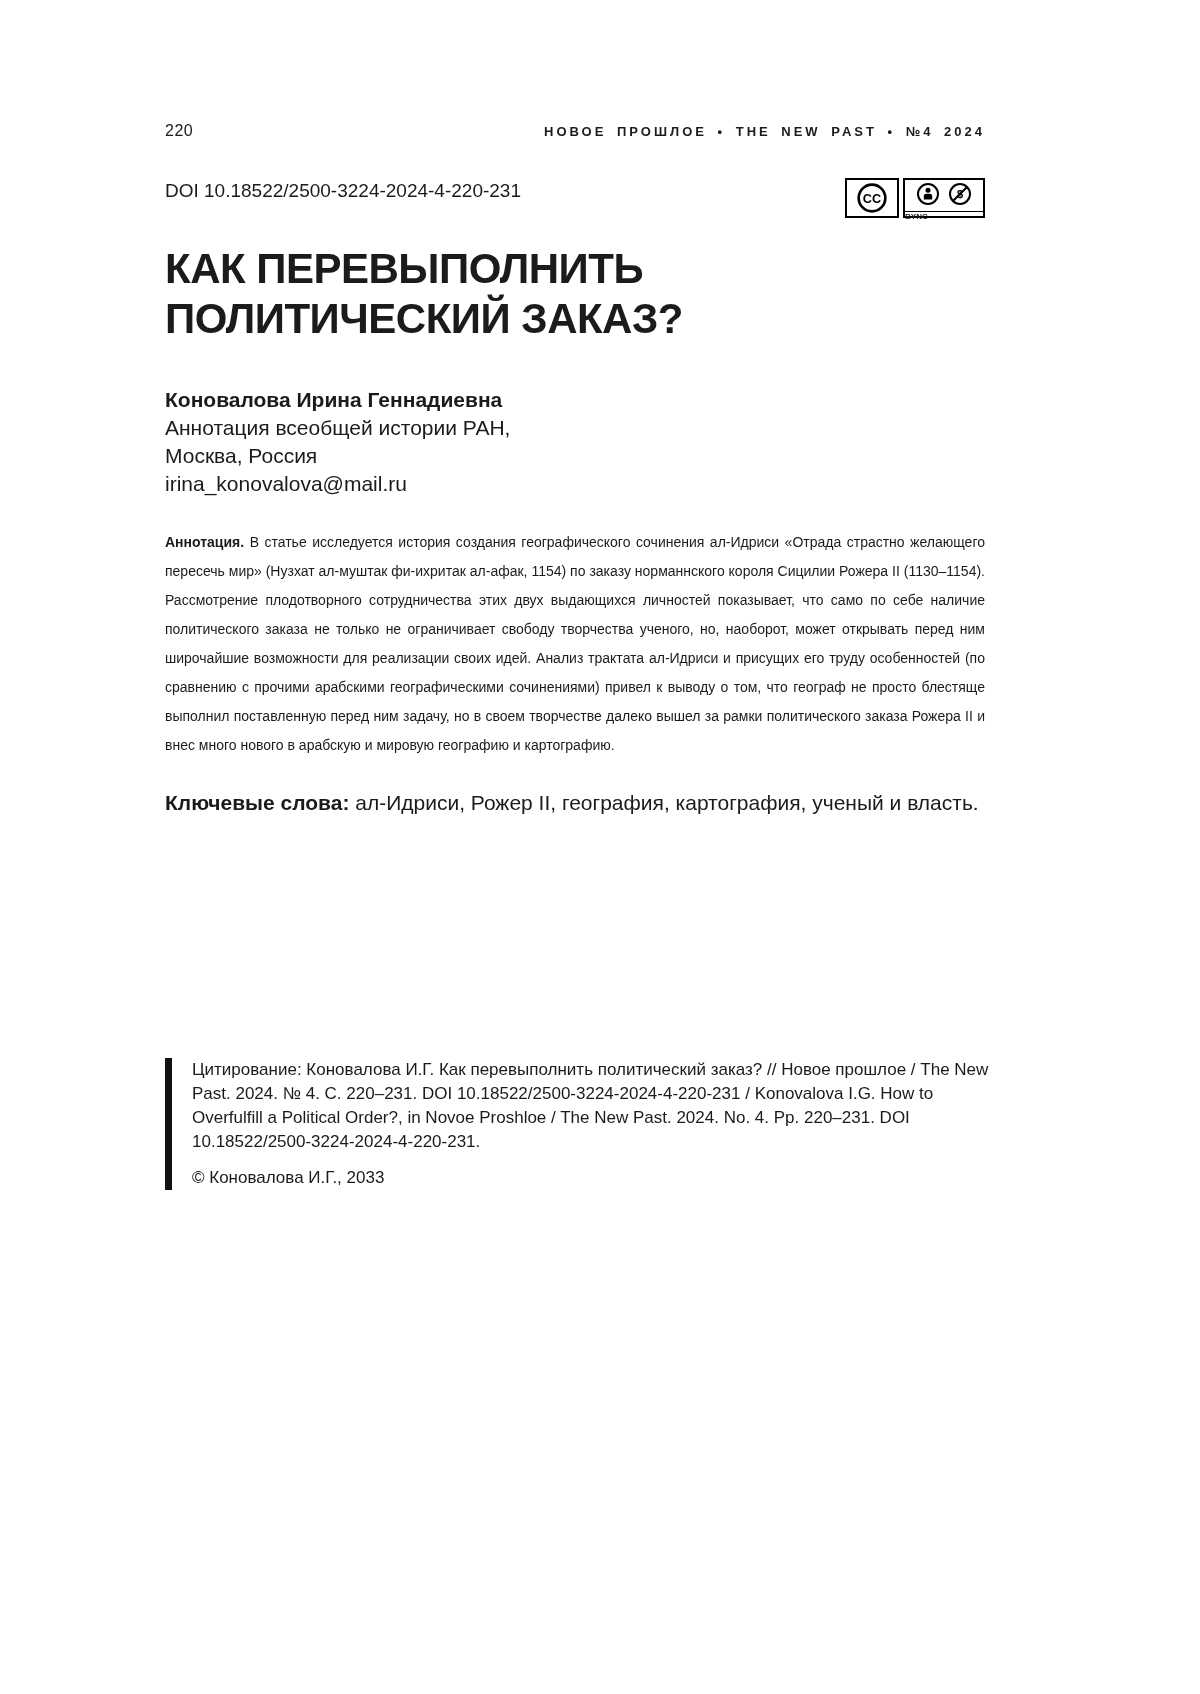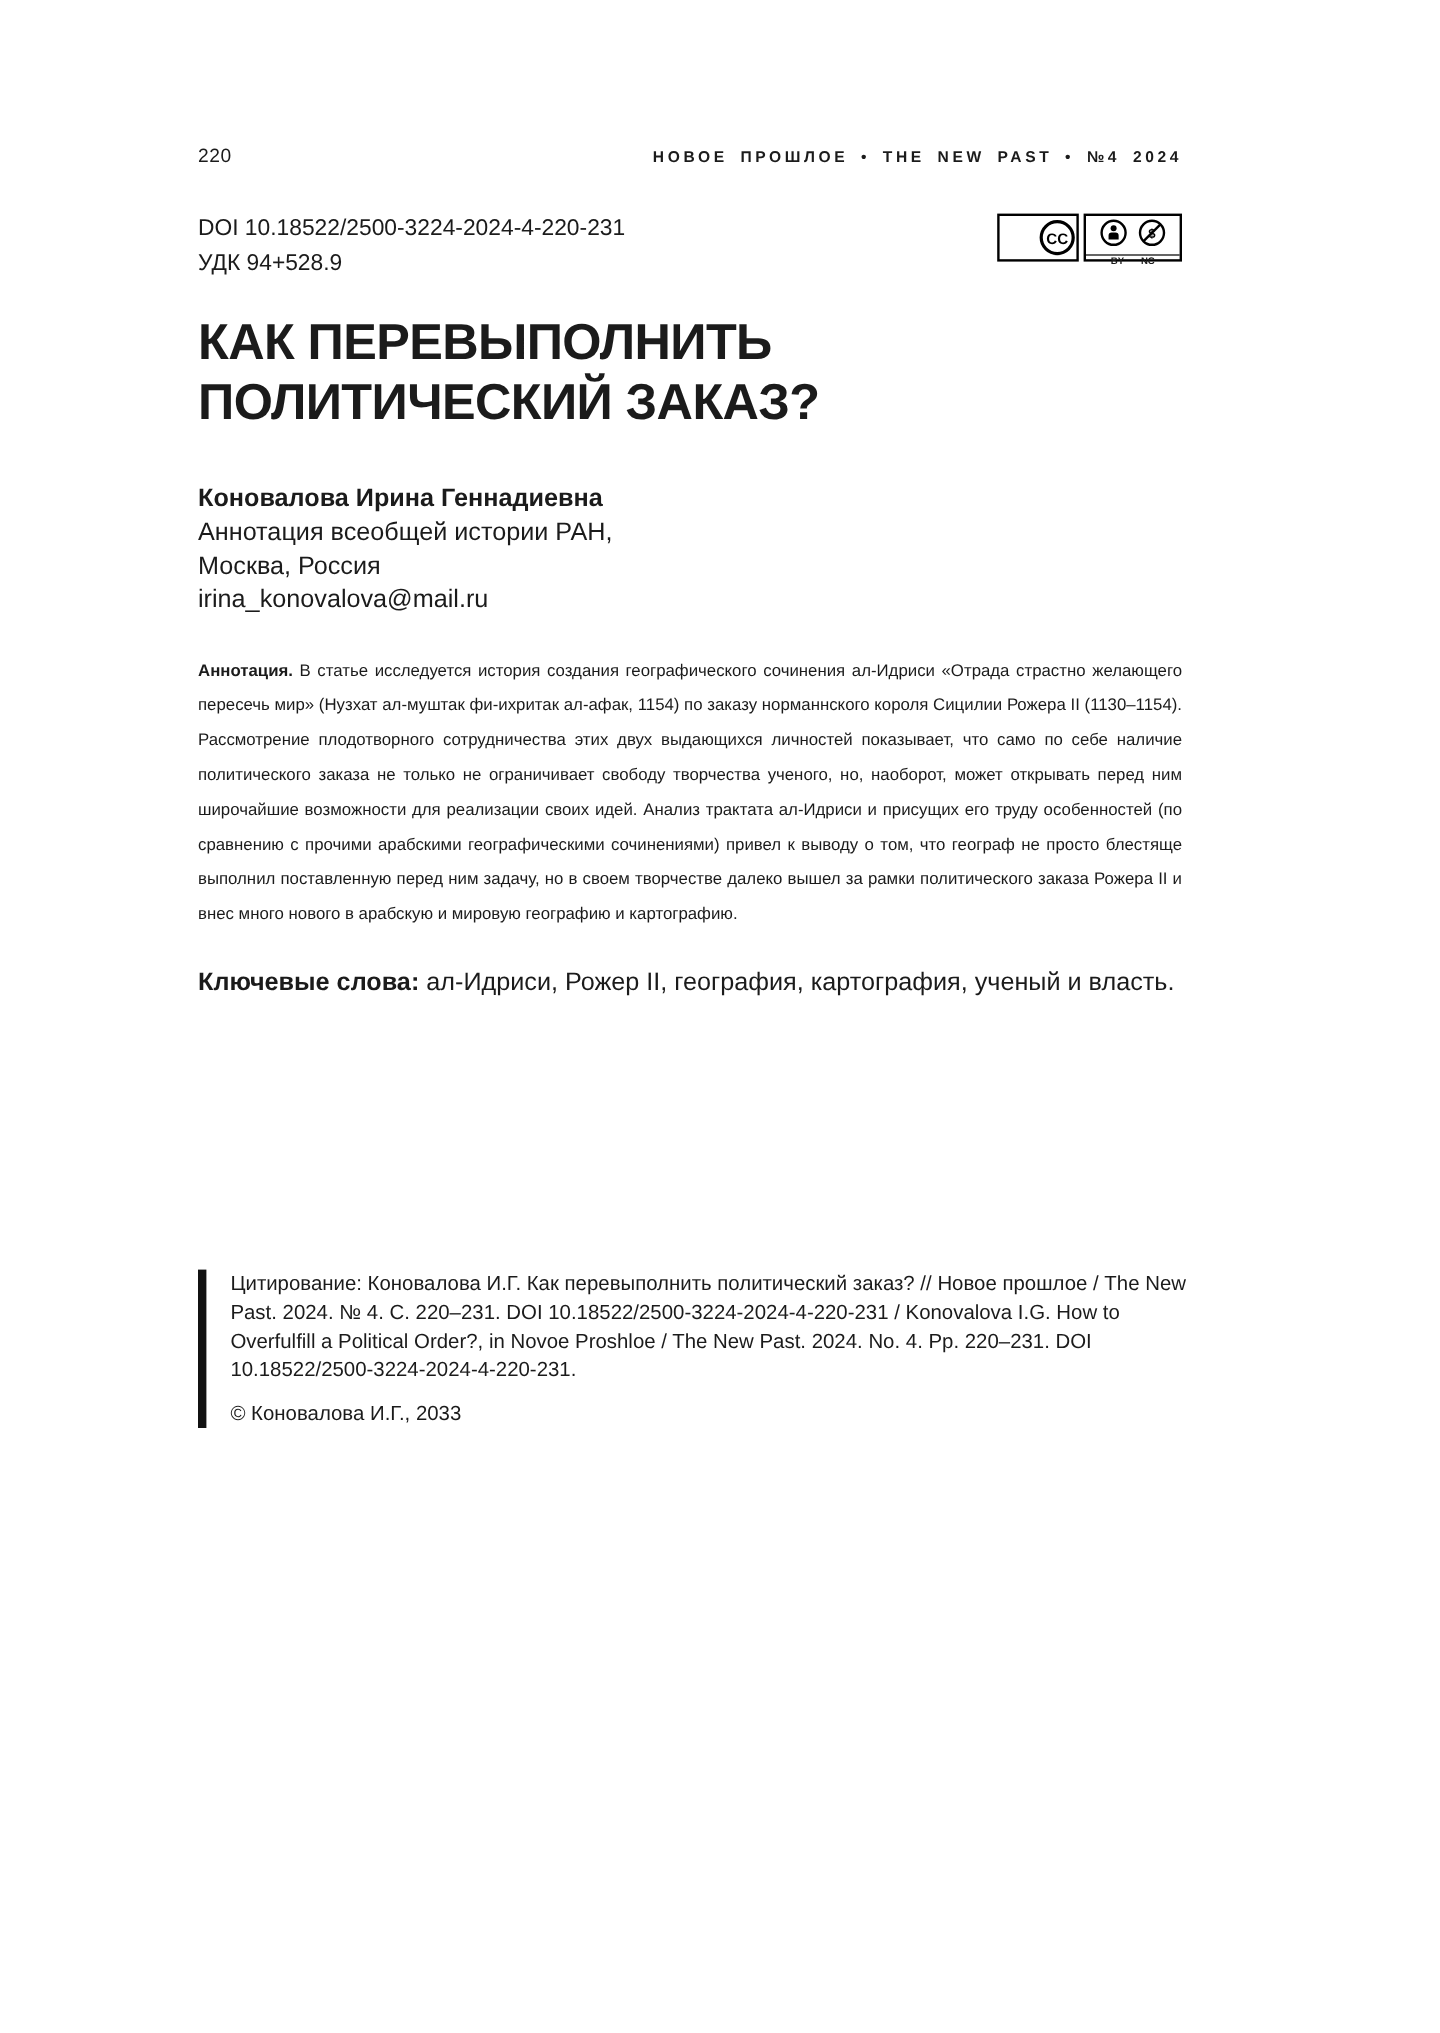--- a/index.html
+++ b/index.html
@@ -20,25 +20,25 @@
   .journal-line {
     font-size:13px; font-weight:bold; letter-spacing:3px; word-spacing:4px;
     white-space:nowrap;
   }
 
   .meta-row { margin-top:36px; display:flex; justify-content:space-between; align-items:flex-start; }
   .meta-left { font-size:19px; line-height:29px; }
 
   .cc-badge { display:flex; gap:4px; margin-top:2px; }
   .cc-box { border:2px solid #000; background:#fff; display:flex; align-items:center; justify-content:center; }
-  .cc-logo-box { width:68px; height:40px;justify-content:flex-end; }
+  .cc-logo-box { width:54px; height:40px; }
   .cc-terms-box { width:82px; height:40px; flex-direction:column; justify-content:flex-start; padding-top:2px; }
   .cc-icons-row { display:flex; gap:8px; align-items:center; justify-content:center; }
   .cc-labels-row {
-    display:flex; gap:14px; justify-content:center; width:100%;
+    display:flex; justify-content:flex-start; width:100%;
     border-top:1px solid #000; margin-top:1px;
     font-size:8px; font-weight:bold; line-height:10px;
   }
 
   .title {
     margin-top:26px;
     font-size:42px; line-height:50px; font-weight:bold;
     letter-spacing:-0.5px;
   }
 
@@ -67,21 +67,20 @@
   <div class="content">
 
     <div class="header-row">
       <span class="page-num">220</span>
       <span class="journal-line">НОВОЕ ПРОШЛОЕ • THE NEW PAST • №4 2024</span>
     </div>
 
     <div class="meta-row">
       <div class="meta-left">
         <div>DOI 10.18522/2500-3224-2024-4-220-231</div>
-        <div>УДК 94+528.9</div>
       </div>
 
       <div class="cc-badge">
         <div class="cc-box cc-logo-box">
           <svg width="32" height="32" viewBox="0 0 24 24" aria-hidden="true">
             <circle cx="12" cy="12" r="10" fill="none" stroke="#000" stroke-width="2"></circle>
             <text x="12" y="15.8" font-size="9.5" text-anchor="middle" font-weight="bold" font-family="Liberation Sans, sans-serif" fill="#000">CC</text>
           </svg>
         </div>
         <div class="cc-box cc-terms-box">

